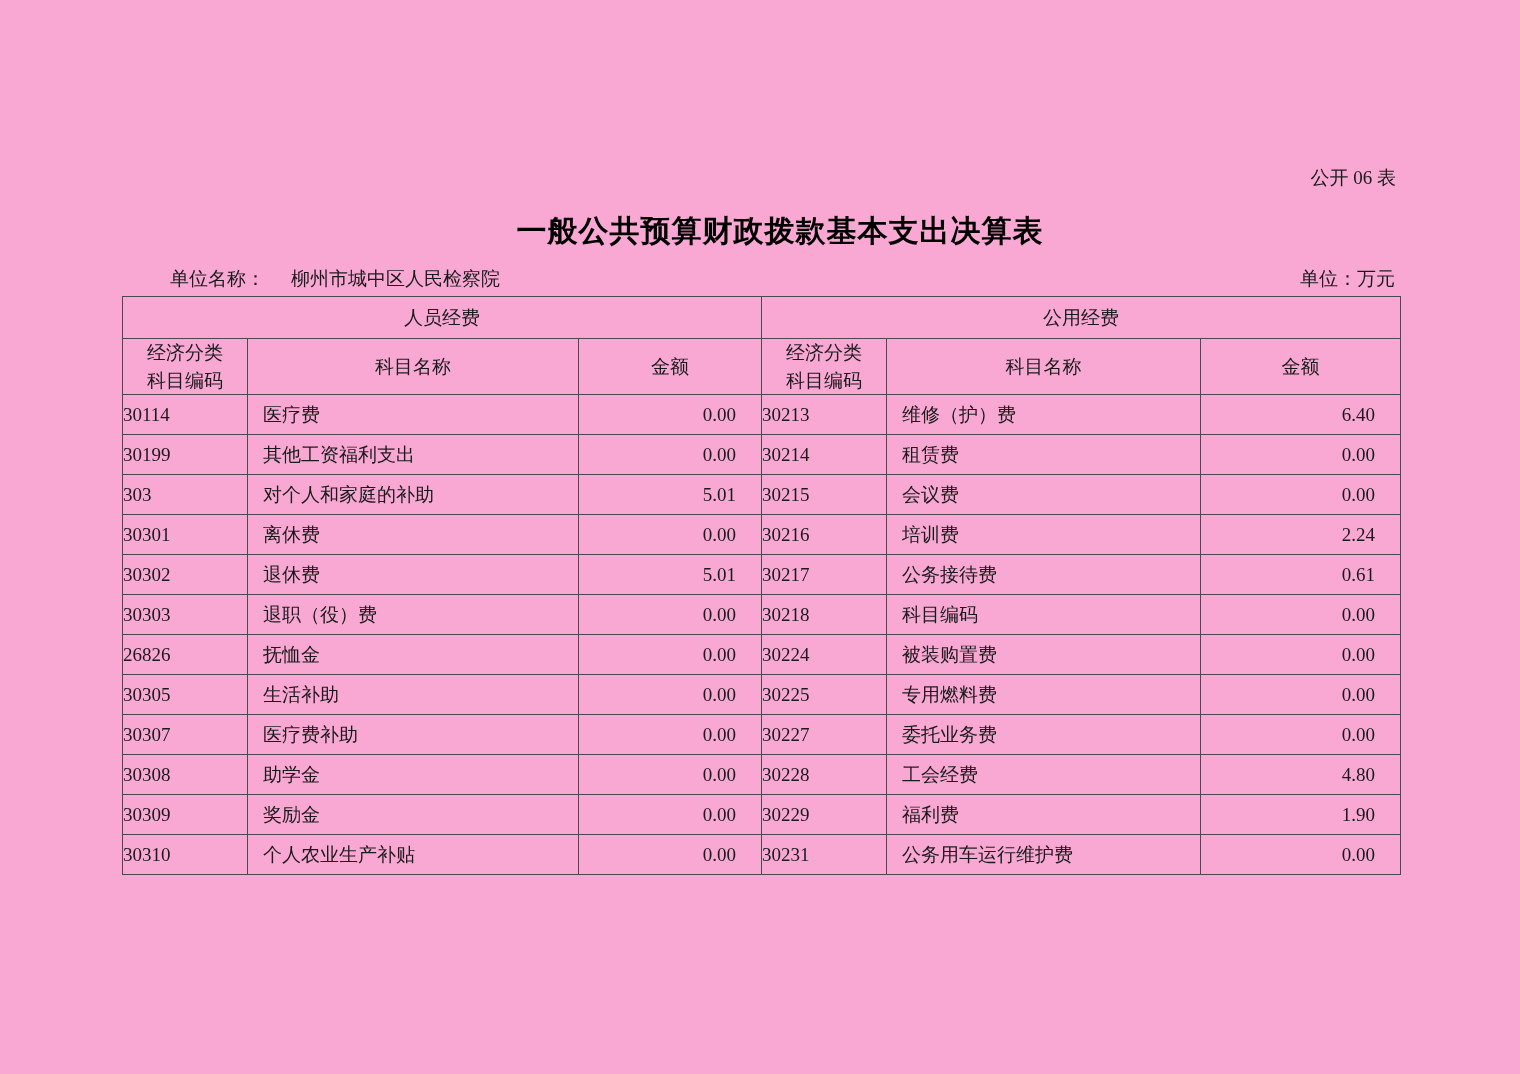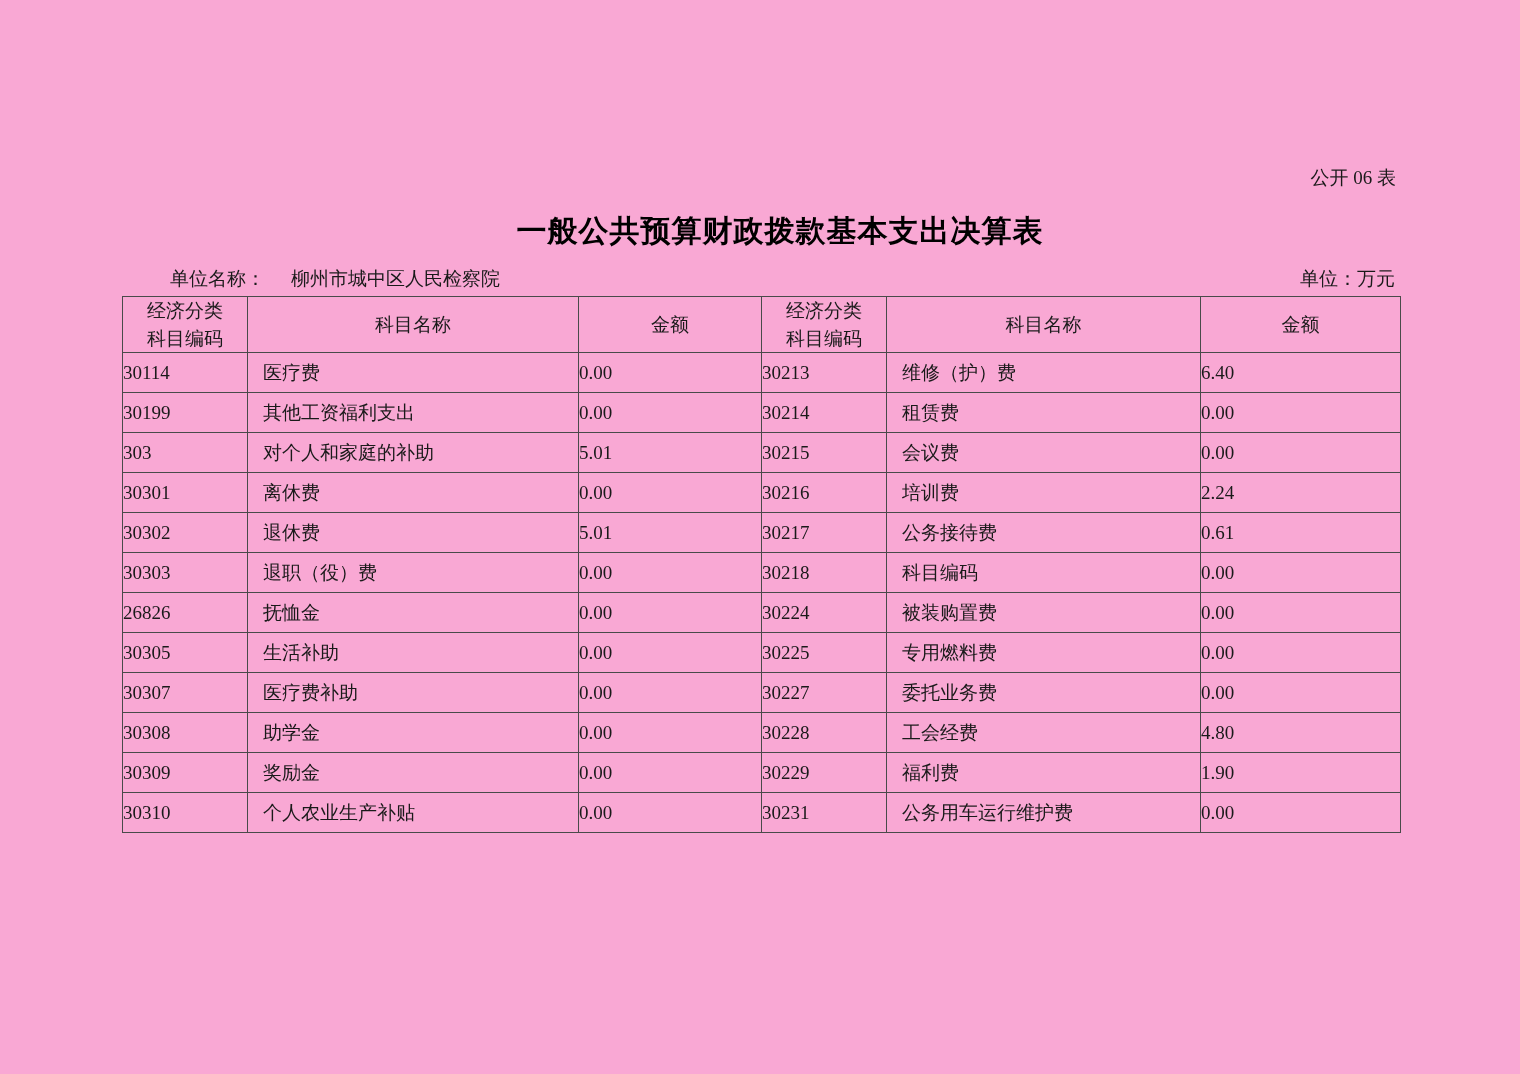--- a/index.html
+++ b/index.html
@@ -60,21 +60,21 @@
     font-weight: normal;
     vertical-align: middle;
     overflow: hidden;
     white-space: nowrap;
   }
   tr.group-header-row th { height: 42px; text-align: center; }
   tr.column-header-row th { height: 55px; text-align: center; line-height: 1.45; }
   tbody tr td { height: 40px; }
   td.code-cell   { text-align: left;  padding-left: 0; }
   td.name-cell   { text-align: left;  padding-left: 15px; }
-  td.amount-cell { text-align: left; padding-right: 9px; }
+  td.amount-cell { text-align: right; padding-right: 25px; }
 </style>
 </head>
 <body>
 
 <div class="page">
 
   <div class="form-code">公开 06 表</div>
 
   <h1 class="title">一般公共预算财政拨款基本支出决算表</h1>
 
@@ -88,20 +88,24 @@
   <table class="main">
     <colgroup>
       <col style="width:125px">
         <col style="width:331px">
         <col style="width:183px">
       <col style="width:125px">
         <col style="width:314px">
         <col style="width:200px">
     </colgroup>
     <thead>
+      <tr class="group-header-row">
+        <th colspan="3">人员经费</th>
+        <th colspan="3">公用经费</th>
+      </tr>
       <tr class="column-header-row">
         <th>
           <div>经济分类</div>
           <div>科目编码</div>
         </th>
         <th>科目名称</th>
         <th>金额</th>
         <th>
           <div>经济分类</div>
           <div>科目编码</div>

